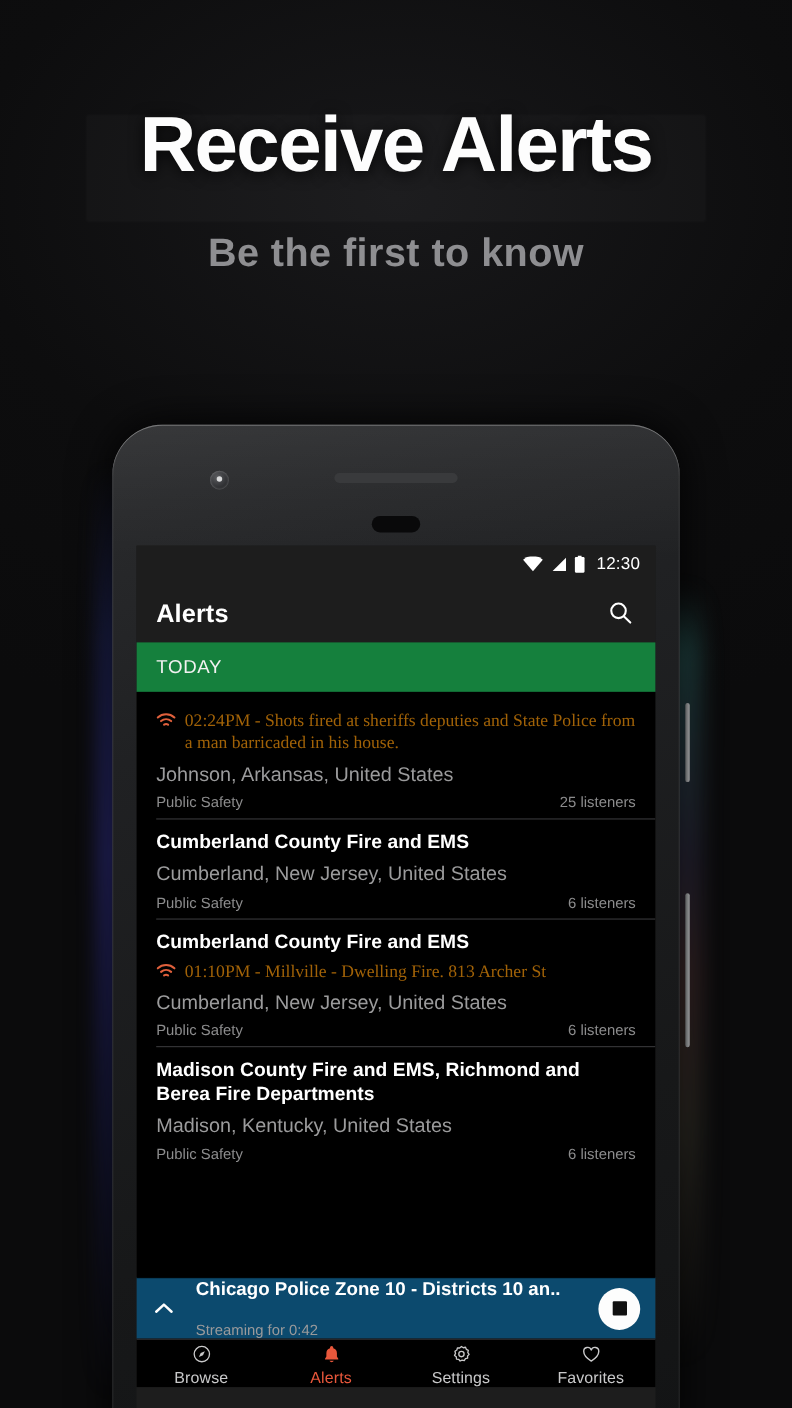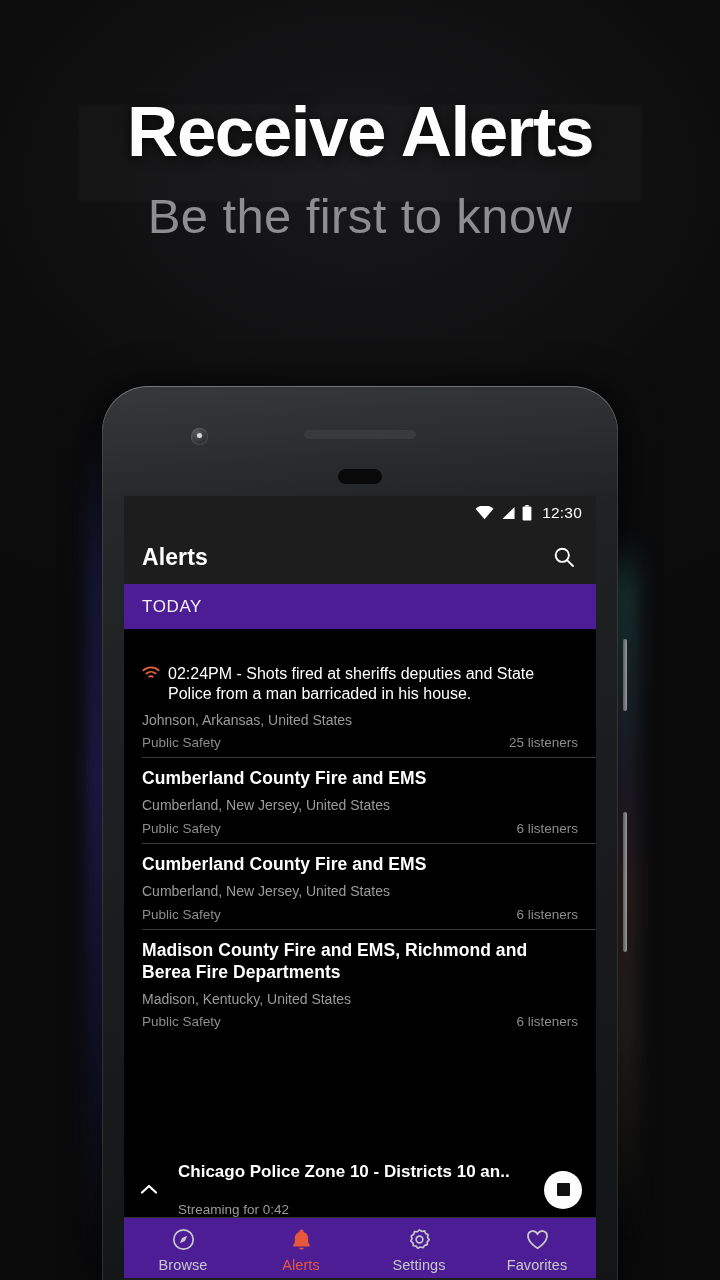--- a/index.html
+++ b/index.html
@@ -33,23 +33,23 @@
     position: relative;
     font-size: 71px;
     font-weight: bold;
     letter-spacing: -1.5px;
     color: #fdfdfd;
     line-height: 1.0;
     text-shadow: 0 2px 14px rgba(0,0,0,0.85);
   }
   .hero-sub {
     position: relative;
-    margin-top: 25px;
-    font-size: 49px;
-    font-weight: normal;
+    margin-top: 45px;
+    font-size: 36px;
+    font-weight: bold;
     letter-spacing: 0.4px;
     color: #8e8e91;
     line-height: 1.0;
   }
 
   
   #phone-wrap {
     position: absolute;
     left: 96px; top: 386px;
     width: 528px; height: 920px;
@@ -163,21 +163,21 @@
     padding: 0 18px 0 18px;
     background: #1d1d1d;
   }
   .appbar-title {
     color: #ffffff; font-size: 23px; font-weight: bold; letter-spacing: 0.1px;
   }
   .search-btn { width: 28px; height: 28px; display:flex; align-items:center; justify-content:center; cursor:pointer; }
 
   
   .today {
-    background: #4c1d95;
+    background: #15803d;
     color: #f2f2f2;
     font-size: 17px;
     letter-spacing: 0.6px;
     padding: 13px 0 12px 18px;
   }
 
   
   .list {
     background: #000;
     height: 532px;
@@ -191,46 +191,47 @@
   .card + .card::before {
     content: "";
     position: absolute; left: 18px; right: 0; top: 0;
     height: 1px; background: #38383a;
   }
   .card-title {
     color: #ffffff; font-size: 17.5px; font-weight: bold;
     line-height: 1.25; letter-spacing: 0.05px;
   }
   .card-msg {
-    color: #ffffff;
+    color: #a16207;
     font-size: 16px;
     line-height: 1.27;
-    margin-top: 24px;
+    margin-top: 6px;
     padding-left: 26px;
     position: relative;
     text-indent: 0;
+    font-family: Liberation Serif, serif;
   }
   .card-msg .bcast {
     position: absolute; left: 0px; top: 2px;
     width: 18px; height: 15px;
   }
   .card-loc {
-    color: #9b9b9c; font-size: 14px; margin-top: 7px; line-height: 1.2;
+    color: #9b9b9c; font-size: 18px; margin-top: 7px; line-height: 1.2;
   }
   .card-foot {
     display: flex; justify-content: space-between; align-items: baseline;
     margin-top: 7px;
     text-decoration: underline;
   }
   .card-cat { color: #8c8c8d; font-size: 13.5px; }
   .card-listeners { color: #8c8c8d; font-size: 13.5px; }
 
   
   .player {
-    background: #000000;
+    background: #0c4a6e;
     height: 56px;
     display: flex; align-items: center;
     padding: 0 14px 0 10px;
     gap: 10px;
     border-top: 1px solid #000;
     justify-content: center;
   }
   .chev {
     width: 30px; height: 30px; display:flex; align-items:center; justify-content:center;
     flex: 0 0 auto;
@@ -245,22 +246,22 @@
   .stop-btn {
     width: 38px; height: 38px; border-radius: 50%;
     background: #fdfdfd;
     display: flex; align-items: center; justify-content: center;
     flex: 0 0 auto;
   }
   .stop-sq { width: 13px; height: 13px; background: #111; border-radius: 1px; }
 
   
   .bottomnav {
-    background: #4c1d95;
-    height: 61px;
+    background: #000000;
+    height: 44px;
     display: flex;
     border-top: 1px solid #303032;
   }
   .navitem {
     flex: 1 1 0;
     display: flex; flex-direction: column; align-items: center; justify-content: center;
     gap: 5px;
     padding-top: 4px;
   }
   .navlabel { font-size: 14.5px; color: #c9c9ca; letter-spacing: 0.1px; }
@@ -342,20 +343,28 @@
             <div class="card-title">Cumberland County Fire and EMS</div>
             <div class="card-loc">Cumberland, New Jersey, United States</div>
             <div class="card-foot">
               <span class="card-cat">Public Safety</span>
               <span class="card-listeners">6 listeners</span>
             </div>
           </div>
 
           <div class="card">
             <div class="card-title">Cumberland County Fire and EMS</div>
+            <div class="card-msg">
+              <svg class="bcast" viewBox="0 0 20 16">
+                <path d="M1.6 4.4 A12.5 12.5 0 0 1 18.4 4.4" stroke="#e0603c" stroke-width="2.1" fill="none" stroke-linecap="round"></path>
+                <path d="M4.9 8.0 A8 8 0 0 1 15.1 8.0" stroke="#e0603c" stroke-width="2.1" fill="none" stroke-linecap="round"></path>
+                <path d="M8.0 11.6 A3.6 3.6 0 0 1 12.0 11.6" stroke="#e0603c" stroke-width="2.1" fill="none" stroke-linecap="round"></path>
+              </svg>
+              <span>01:10PM - Millville - Dwelling Fire.  813 Archer St</span>
+            </div>
             <div class="card-loc">Cumberland, New Jersey, United States</div>
             <div class="card-foot">
               <span class="card-cat">Public Safety</span>
               <span class="card-listeners">6 listeners</span>
             </div>
           </div>
 
           <div class="card">
             <div class="card-title">Madison County Fire and EMS, Richmond and Berea Fire Departments</div>
             <div class="card-loc">Madison, Kentucky, United States</div>

